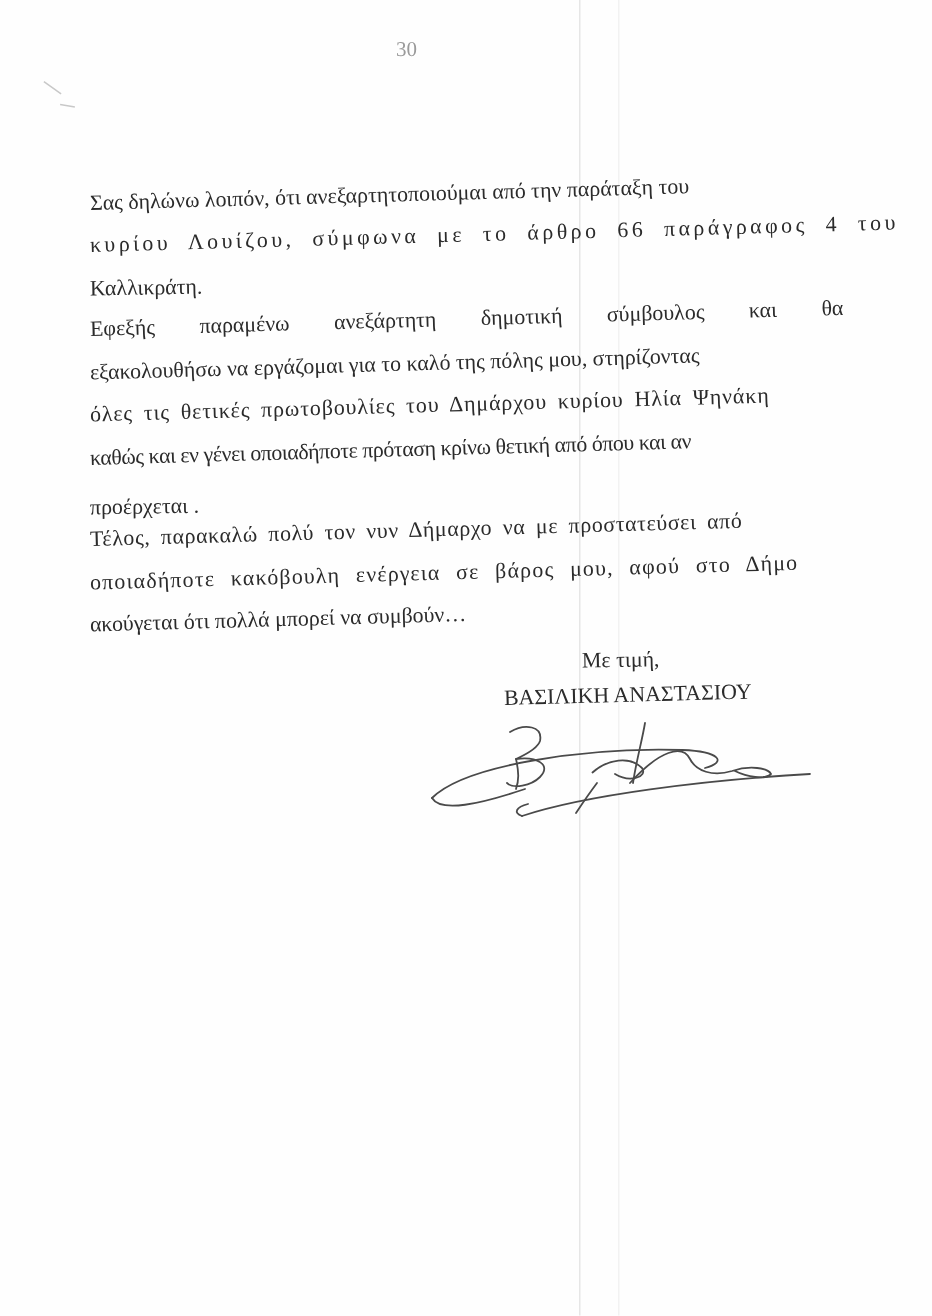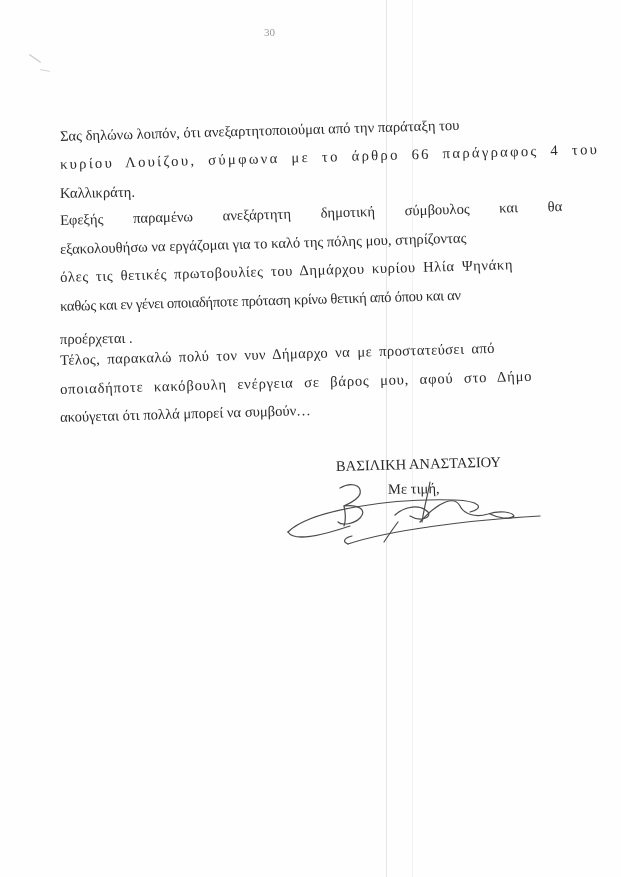--- a/index.html
+++ b/index.html
@@ -1,21 +1,21 @@
 <!DOCTYPE html>
 <html><head>
 <meta charset="utf-8">
 <style>
   html, body { margin: 0; padding: 0; background: #ffffff; }
   body { width: 621px; height: 877px; position: relative; overflow: hidden;
          font-family: "Liberation Serif", "DejaVu Serif", serif; color: #2b2b2b; }
   .page { position: absolute; inset: 0; background: #fefefe; }
   .fold-line { position: absolute; left: 386px; top: 0; width: 1px; height: 877px; background: #e6e6e6; }
   .fold-line2 { position: absolute; left: 412px; top: 0; width: 1px; height: 877px; background: #f2f2f2; }
-  .page-mark { position: absolute; left: 264px; top: 26px; font-size: 11px; color: #9a9a9a; }
+  .page-mark { position: absolute; left: 264px; top: 26px; font-size: 14px; color: #9a9a9a; }
   .smudge { position: absolute; border-top: 1px solid #c8c8c8; }
   .body-text { position: absolute; left: 60px; top: 0; width: 460px; font-size: 14.6px; }
   .line { position: absolute; left: 0; white-space: nowrap; transform-origin: left center; }
   .just { display: flex; justify-content: space-between; }
   .closing { position: absolute; font-size: 14.6px; white-space: nowrap; transform-origin: left center; }
   .signature { position: absolute; left: 280px; top: 460px; width: 270px; height: 90px; }
 </style>
 </head>
 <body>
 
@@ -38,21 +38,21 @@
     <div class="line" style="top:241px;transform:rotate(-1.6deg);">εξακολουθήσω να εργάζομαι για το καλό της πόλης μου, στηρίζοντας</div>
     <div class="line" style="top:269px;transform:rotate(-1.6deg);letter-spacing:0.6px;word-spacing:3px;">όλες τις θετικές πρωτοβουλίες του Δημάρχου κυρίου Ηλία Ψηνάκη</div>
     <div class="line" style="top:298px;transform:rotate(-1.6deg);letter-spacing:-0.3px;">καθώς και εν γένει οποιαδήποτε πρόταση κρίνω θετική από όπου και αν</div>
     <div class="line" style="top:331px;transform:rotate(-1deg);">προέρχεται .</div>
 
     <div class="line" style="top:352px;transform:rotate(-1.6deg);letter-spacing:0.4px;word-spacing:3px;">Τέλος, παρακαλώ πολύ τον νυν Δήμαρχο να με προστατεύσει από</div>
     <div class="line" style="top:381px;transform:rotate(-1.6deg);letter-spacing:0.8px;word-spacing:6px;">οποιαδήποτε κακόβουλη ενέργεια σε βάρος μου, αφού στο Δήμο</div>
     <div class="line" style="top:409px;transform:rotate(-1.6deg);">ακούγεται ότι πολλά μπορεί να συμβούν…</div>
   </div>
 
-  <div class="closing" style="left:388px;top:433px;transform:rotate(-1deg);margin-top:48px;">Με τιμή,</div>
+  <div class="closing" style="left:388px;top:433px;transform:rotate(-1deg);">Με τιμή,</div>
   <div class="closing" style="left:336px;top:458px;transform:rotate(-1.5deg);">ΒΑΣΙΛΙΚΗ ΑΝΑΣΤΑΣΙΟΥ</div>
 
   <svg class="signature" viewBox="0 0 270 90">
     <g fill="none" stroke="#4a4a4a" stroke-width="1.2" stroke-linecap="round" stroke-linejoin="round">
       <path d="M8 72 C 30 50, 110 38, 175 40 C 200 41, 205 48, 190 52"></path>
       <path d="M8 72 C 14 82, 40 76, 70 66"></path>
       <path d="M60 28 C 70 22, 82 24, 80 34 C 78 40, 68 44, 64 46 C 78 44, 88 50, 80 58 C 74 64, 62 66, 58 62"></path>
       <path d="M64 46 C 66 55, 66 60, 64 66"></path>
       <path d="M115 55 C 125 46, 140 44, 148 52 C 152 58, 140 62, 130 56"></path>
       <path d="M150 22 C 148 34, 144 48, 142 62"></path>

